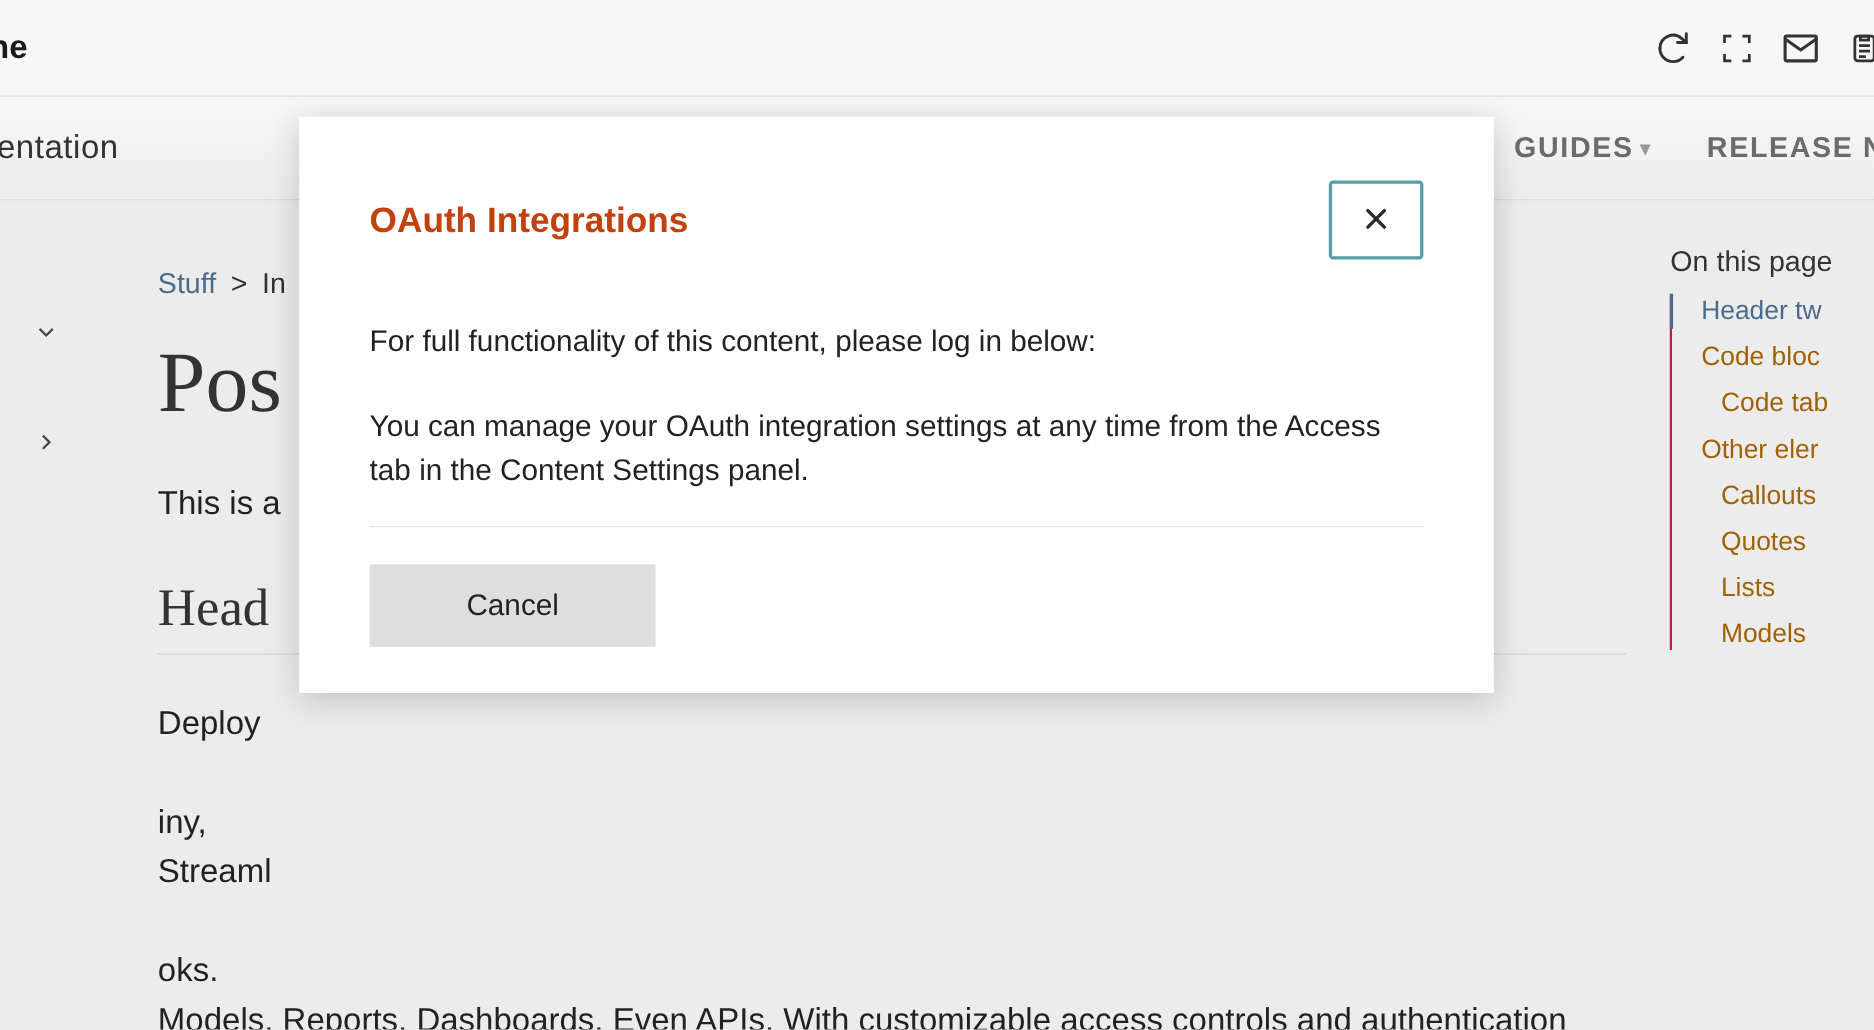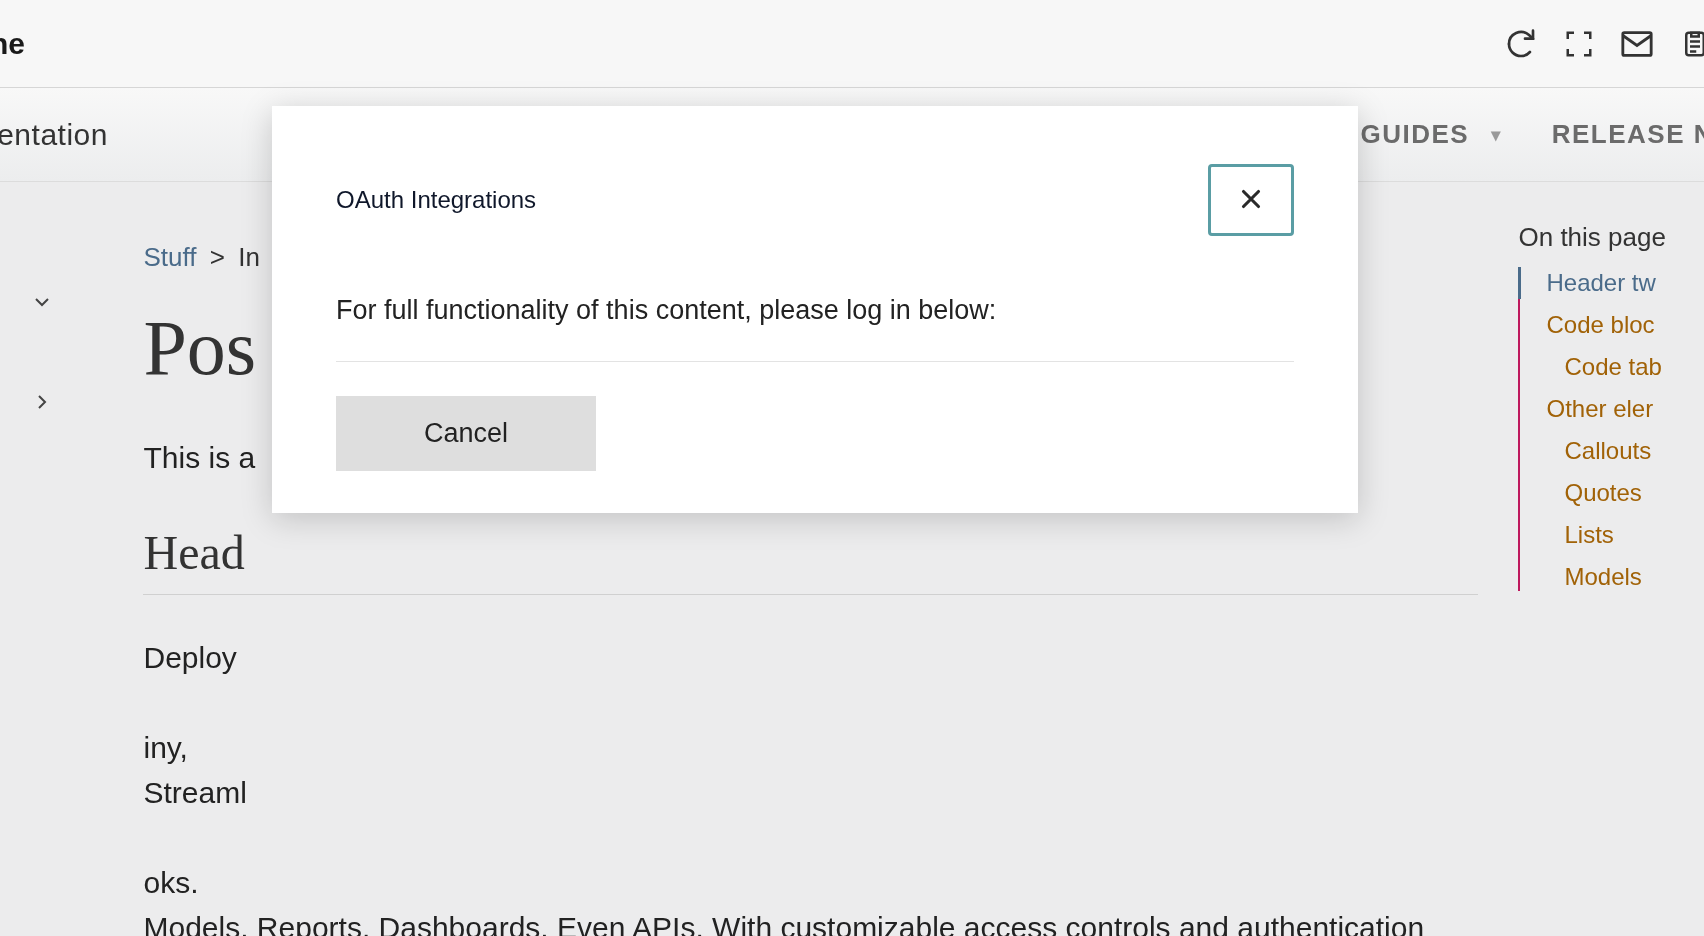--- a/index.html
+++ b/index.html
@@ -64,21 +64,21 @@
       gap: 50px;
       padding-right: 0;
     }
     .nav-item {
       font-size: 26px;
       font-weight: 600;
       color: #6b6b6b;
       letter-spacing: 1.5px;
       display: flex;
       align-items: center;
-      gap: 22px;
+      gap: 6px;
       justify-content: space-between;
     }
     .nav-chevron {
       font-size: 18px;
       color: #999;
     }
 
     
     .page-body {
       display: flex;
@@ -190,23 +190,23 @@
       padding: 58px 64px 42px 64px;
       z-index: 100;
     }
     .modal-header {
       display: flex;
       justify-content: space-between;
       align-items: center;
       margin-bottom: 54px;
     }
     .modal-title {
-      font-size: 24px;
-      font-weight: 400;
-      color: #0f172a;
+      font-size: 32px;
+      font-weight: 700;
+      color: #c2410c;
     }
     .modal-close {
       width: 86px;
       height: 72px;
       border: 3px solid #5a9da4;
       border-radius: 4px;
       background: #fff;
       display: flex;
       align-items: center;
       justify-content: center;
@@ -349,18 +349,19 @@
     <button class="modal-close">
       <span>
         <svg width="30" height="30" viewBox="0 0 24 24" fill="none" stroke="currentColor" stroke-width="2.5" stroke-linecap="round">
             <path d="M18 6L6 18M6 6l12 12"></path>
           </svg>
       </span>
     </button>
   </div>
   <div class="modal-body">
     <p>For full functionality of this content, please log in below:</p>
+    <p>You can manage your OAuth integration settings at any time from the Access tab in the Content Settings panel.</p>
     <hr class="modal-divider">
   </div>
   <div class="modal-footer">
     <button class="cancel-btn">Cancel</button>
   </div>
 </div>
 
 </body></html>

